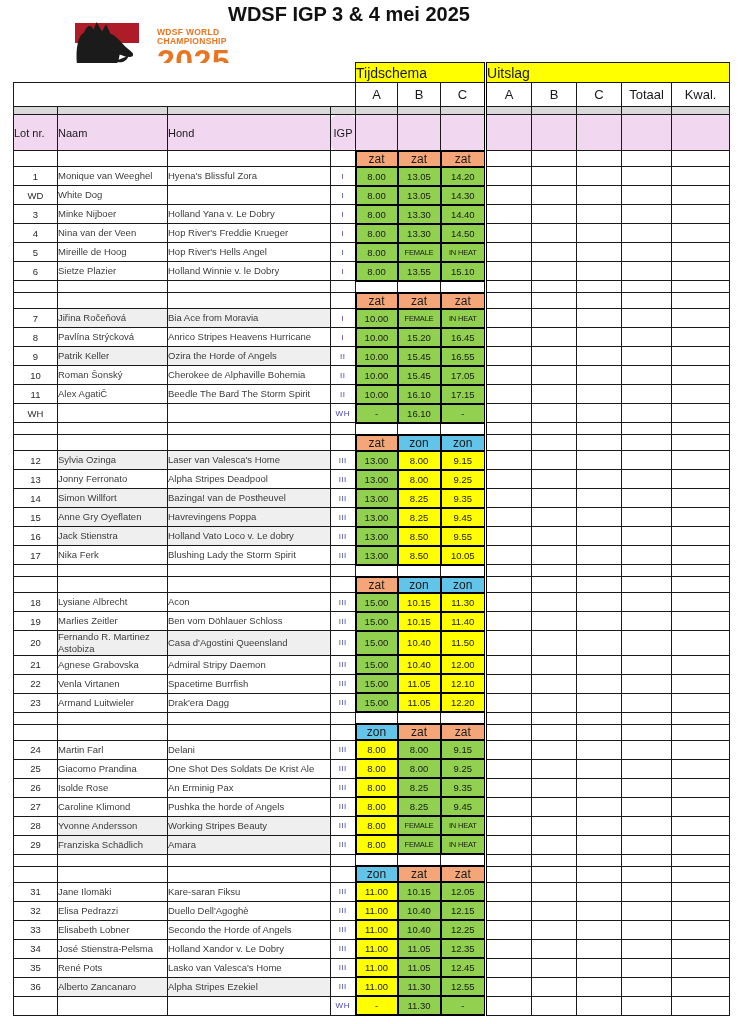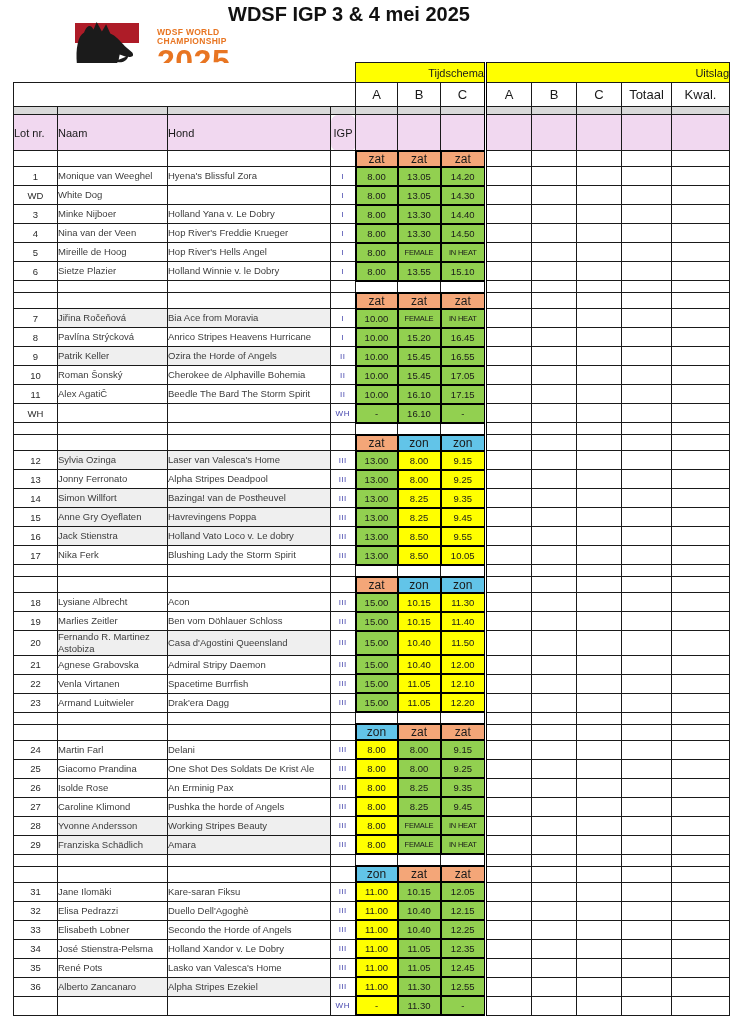--- a/index.html
+++ b/index.html
@@ -24,21 +24,21 @@
 
   
   table.sched{position:absolute;left:13px;top:62px;width:716px;border-collapse:collapse;table-layout:fixed;}
   .sched td,.sched th{border:1px solid #1a1a1a;padding:0;overflow:hidden;font-weight:normal;
                       vertical-align:middle;background:#fff;}
   .noborder{border:none !important;background:#fff !important;}
 
   .r-yellow{height:20px;} .r-abc{height:24px;} .r-gray{height:8px;} .r-pink{height:36px;}
   .r-day{height:14px;} .r-data{height:19px;} .r-spacer{height:12px;}
 
-  .yellowhead{background:#FFFF00 !important;font-weight:bold;font-size:11px;text-align:right;}
+  .yellowhead{background:#FFFF00 !important;font-weight:bold;font-size:14px;text-align:left;}
   .abc{font-weight:bold;font-size:13px;text-align:center;}
   .grayband{background:#D9D9D9 !important;}
   .pink{background:#F1D8F0 !important;}
   .pink-label{font-weight:bold;font-size:11px;text-align:left;padding-left:5px;}
   .pink-label.center{text-align:center;padding-left:0;border-radius:7px;}
 
   .c-day{font-weight:bold;font-size:12px;text-align:center;border:2px solid #000 !important;}
   .day-zat{background:#F4A678 !important;}
   .day-zon{background:#62C4E8 !important;}
 

